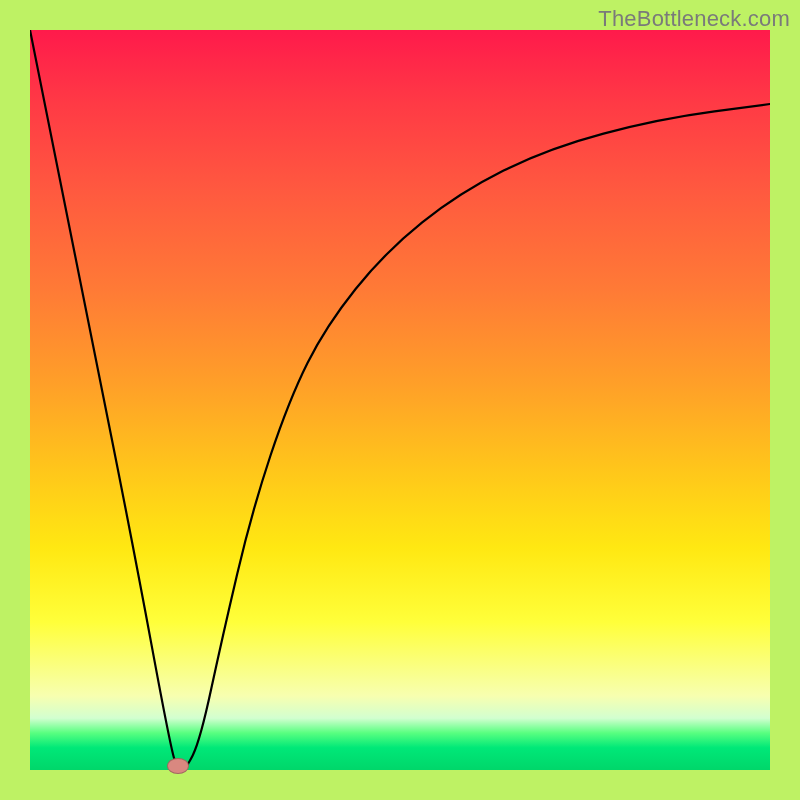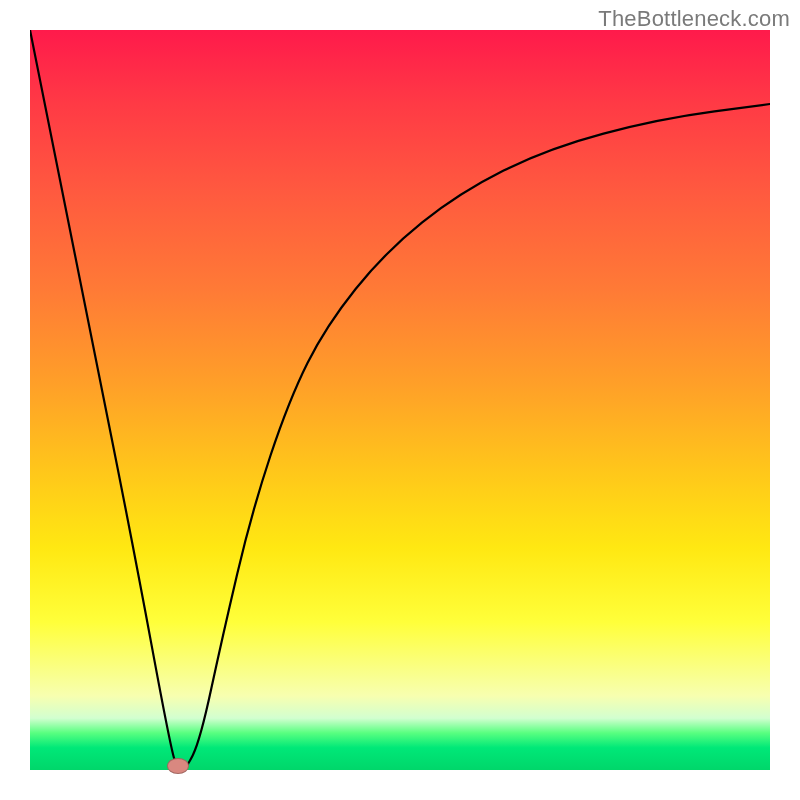--- a/index.html
+++ b/index.html
@@ -8,21 +8,21 @@
     width: 800px;
     height: 800px;
     overflow: hidden;
     background: #000;
     font-family: Arial, Helvetica, sans-serif;
   }
   .frame {
     position: relative;
     width: 800px;
     height: 800px;
-    background: #ffffff;
+    background: #bef264;
   }
   .plot {
     position: absolute;
     left: 30px;
     top: 30px;
     width: 740px;
     height: 740px;
     
     background: linear-gradient(
       to bottom,

